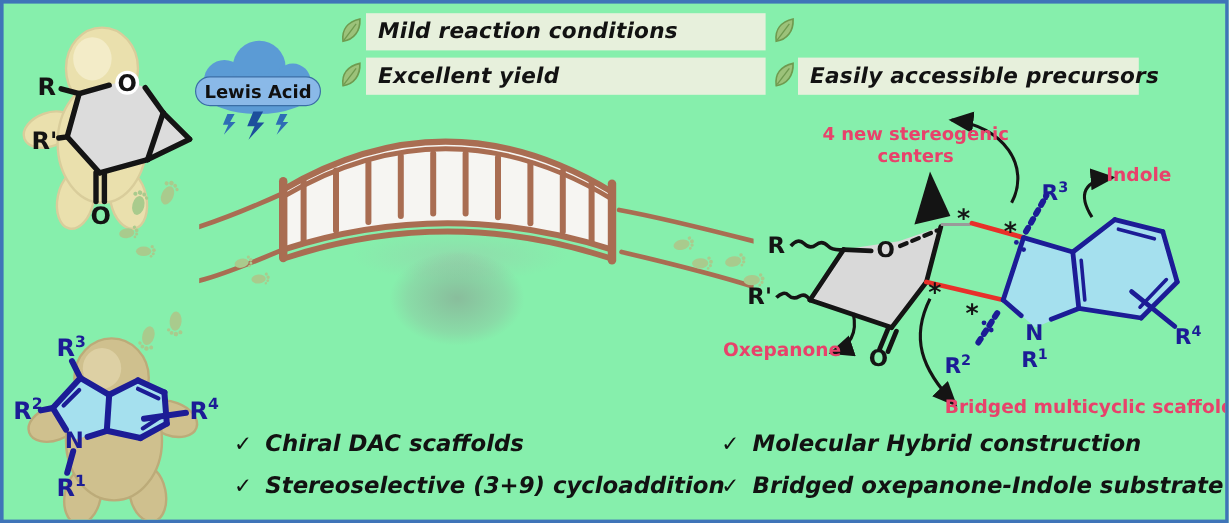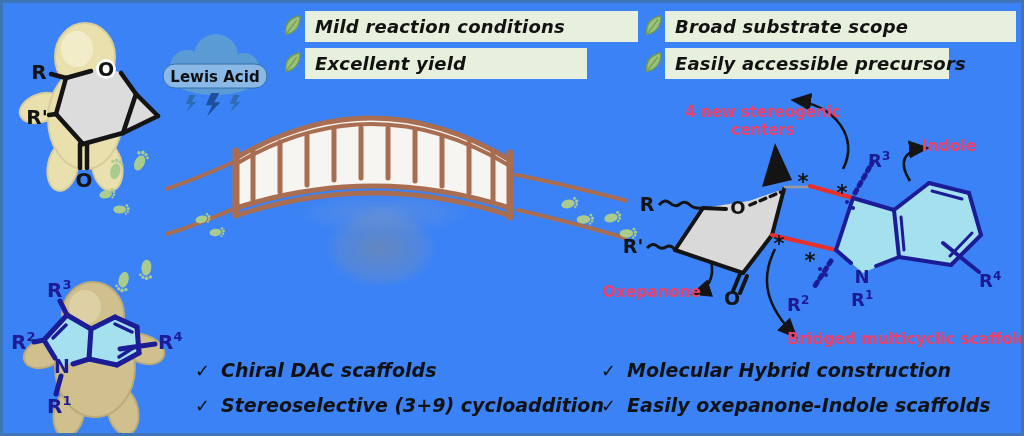--- a/index.html
+++ b/index.html
@@ -1,18 +1,18 @@
 <!DOCTYPE html>
 <html><head>
 <meta charset="utf-8">
 <style>
   html,body{margin:0;padding:0;background:#fff;}
   .stage{
     position:relative;width:1024px;height:436px;box-sizing:border-box;
-    background:#3b82f6;border:3px solid #3f74b8;overflow:hidden;
+    background:#86efac;border:3px solid #3f74b8;overflow:hidden;
     font-family:"DejaVu Sans", sans-serif;
   }
   .abs{position:absolute;}
   .banner{
     position:absolute;height:31px;background:#e7f0dc;
     display:flex;align-items:center;padding-left:10px;box-sizing:border-box;
     font:italic bold 18px "DejaVu Sans", sans-serif;color:#121212;
     letter-spacing:.2px;white-space:nowrap;
   }
   .leaf{position:absolute;width:22px;height:22px;transform:rotate(-8deg);}
@@ -72,25 +72,22 @@
   <div class="leaf" style="left:640px;top:49px">
     <svg viewBox="0 0 24 24" width="22" height="22">
         <path d="M3,20 C3,9 10,3 21,2 C20,13 13,20 3,20 Z" fill="#9cc27a" stroke="#6f9a4f" stroke-width="1.5"></path>
         <path d="M4,19 C9,14 13,10 17,6" stroke="#6f9a4f" stroke-width="1.2" fill="none"></path>
       </svg>
   </div>
 
   <div class="banner" style="left:302px;top:8px;width:333px">
       <span>Mild reaction conditions</span>
     </div>
-  <div class="banner" style="left:302px;top:45px;width:282px">
+  <div class="banner" style="left:302px;top:45px;width:333px">
       <span>Excellent yield</span>
-    </div>
-  <div class="banner" style="left:662px;top:8px;width:351px">
-      <span>Broad substrate scope</span>
     </div>
   <div class="banner" style="left:662px;top:45px;width:284px">
       <span>Easily accessible precursors</span>
     </div>
 
   
   <svg class="abs" style="left:152px;top:28px" width="122" height="96" viewBox="0 0 122 96">
     <g>
       <circle cx="32" cy="36" r="17" fill="#5b9bd5"></circle>
       <circle cx="61" cy="25" r="22" fill="#5b9bd5"></circle>
@@ -355,16 +352,16 @@
   <div class="check" style="left:192px;top:391px">
     <span class="tick">✓</span>
     <span>Stereoselective (3+9) cycloaddition</span>
   </div>
   <div class="check" style="left:598px;top:356px">
     <span class="tick">✓</span>
     <span>Molecular Hybrid construction</span>
   </div>
   <div class="check" style="left:598px;top:391px">
     <span class="tick">✓</span>
-    <span>Easily oxepanone-Indole scaffolds</span>
+    <span>Bridged oxepanone-Indole substrate</span>
   </div>
 
 </div>
 
 </body></html>

